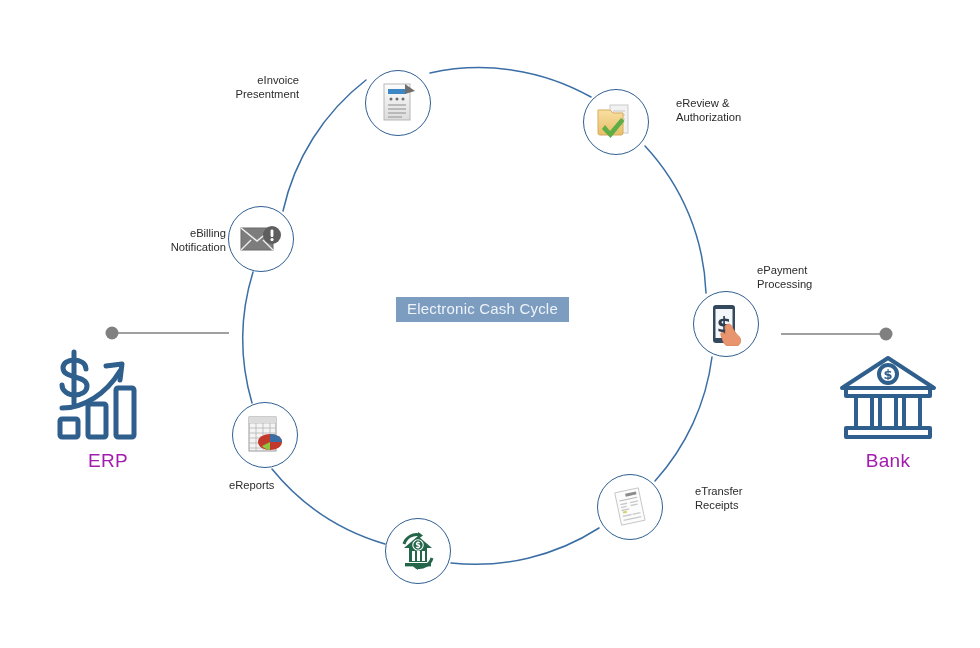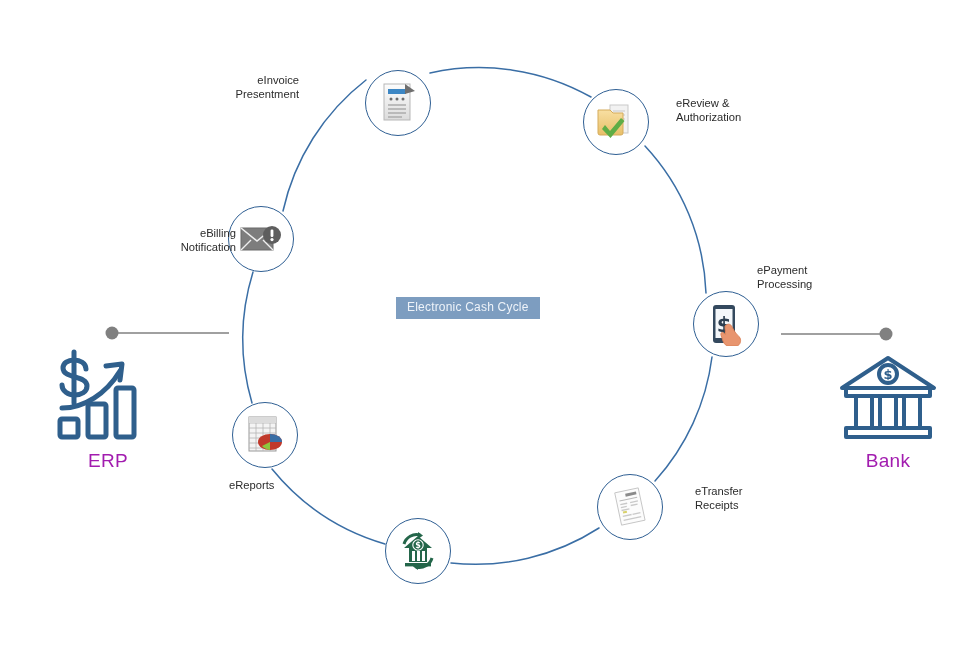--- a/index.html
+++ b/index.html
@@ -29,21 +29,21 @@
   .ring-layer { z-index: 1; }
 
   
   #center-banner {
     position: absolute;
     left: 396px;
     top: 297px;
     padding: 4px 11px 5px 11px;
     background: #7d9dc0;
     color: #eef3f9;
-    font-size: 12px;
+    font-size: 15px;
     letter-spacing: 0.2px;
     white-space: nowrap;
     z-index: 5;
     line-height: 1.05;
   }
 
   
   .node {
     position: absolute;
     width: 66px;
@@ -260,21 +260,21 @@
       <svg width="46" height="36" viewBox="0 0 46 36">
         <rect x="3" y="7" width="32" height="22" fill="#7d7d7d" stroke="#6a6a6a" stroke-width="1"></rect>
         <path d="M3 7 L19 20 L35 7" fill="none" stroke="#efefef" stroke-width="1.6"></path>
         <path d="M3 29 L13 19 M35 29 L25 19" fill="none" stroke="#efefef" stroke-width="1.4"></path>
         <circle cx="34" cy="14" r="9" fill="#5e5e5e"></circle>
         <rect x="32.6" y="8.5" width="2.8" height="7.5" rx="1.2" fill="#ffffff"></rect>
         <circle cx="34" cy="18.6" r="1.6" fill="#ffffff"></circle>
       </svg>
     </span>
   </div>
-  <div class="node-label lbl-left" style="left:160px; top:226px; width:76px; text-align:right;">eBilling
+  <div class="node-label lbl-left" style="left:150px; top:226px; width:76px; text-align:right;">eBilling
 Notification</div>
 
   <div class="endpoint" style="left:48px; top:348px; width:120px;">
     <span>
       <svg width="108" height="96" viewBox="0 0 108 96">
         <g fill="none" stroke="#2f5f8c" stroke-width="5" stroke-linecap="round" stroke-linejoin="round">
 
           <path d="M32 21 c0 -6 -6 -9 -12 -9 c-6 0 -11 3 -11 8 c0 11 24 7 24 18 c0 6 -6 9 -12 9 c-7 0 -13 -4 -13 -10"></path>
           <line x1="20" y1="4" x2="20" y2="55"></line>
 

